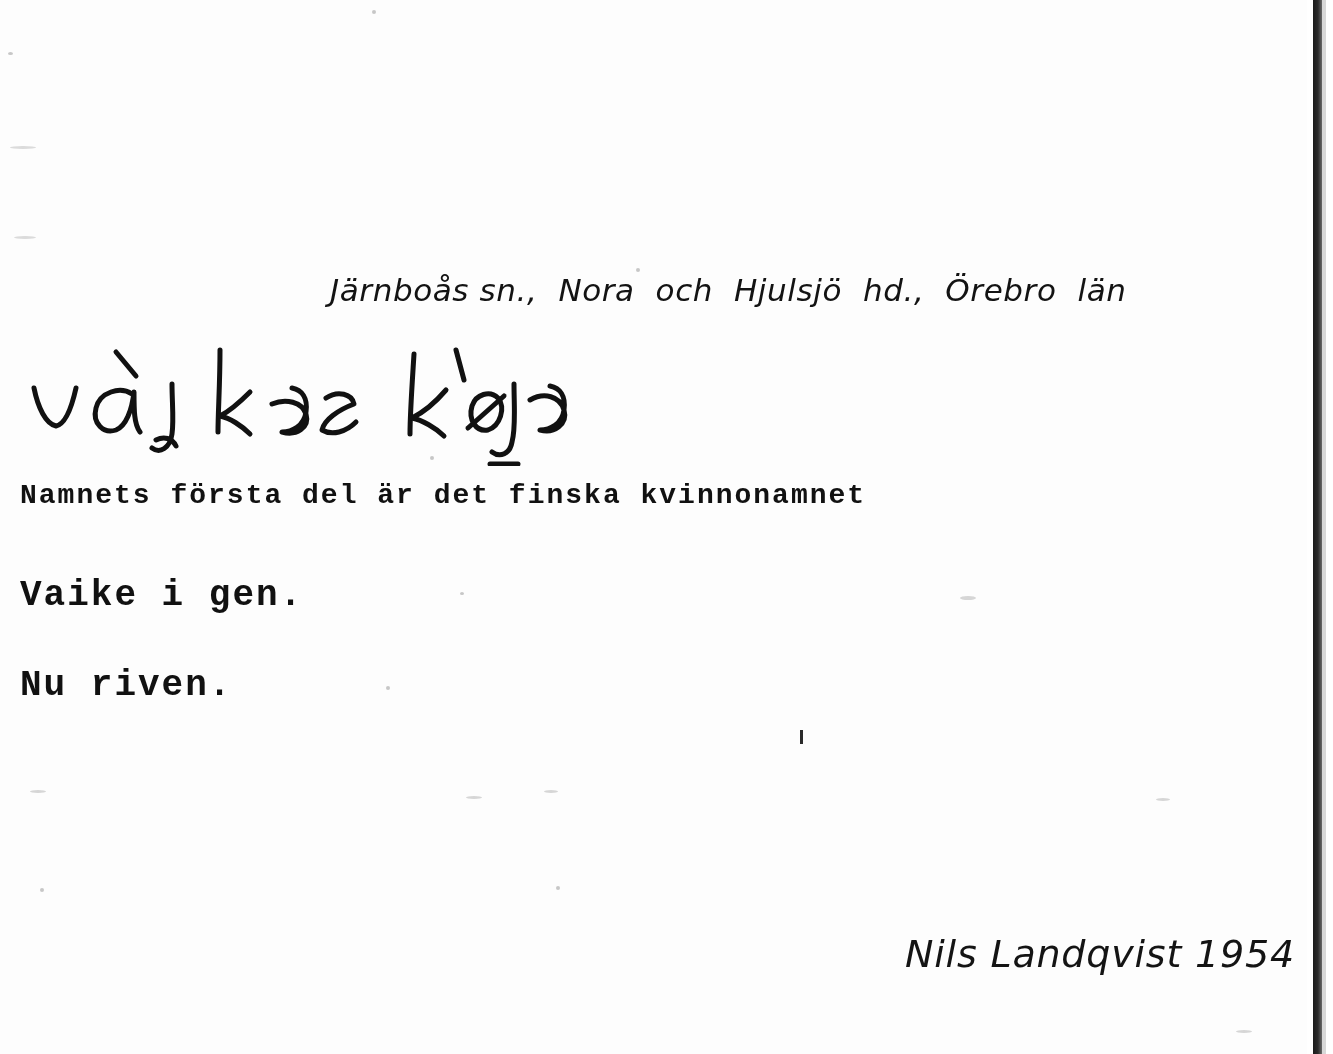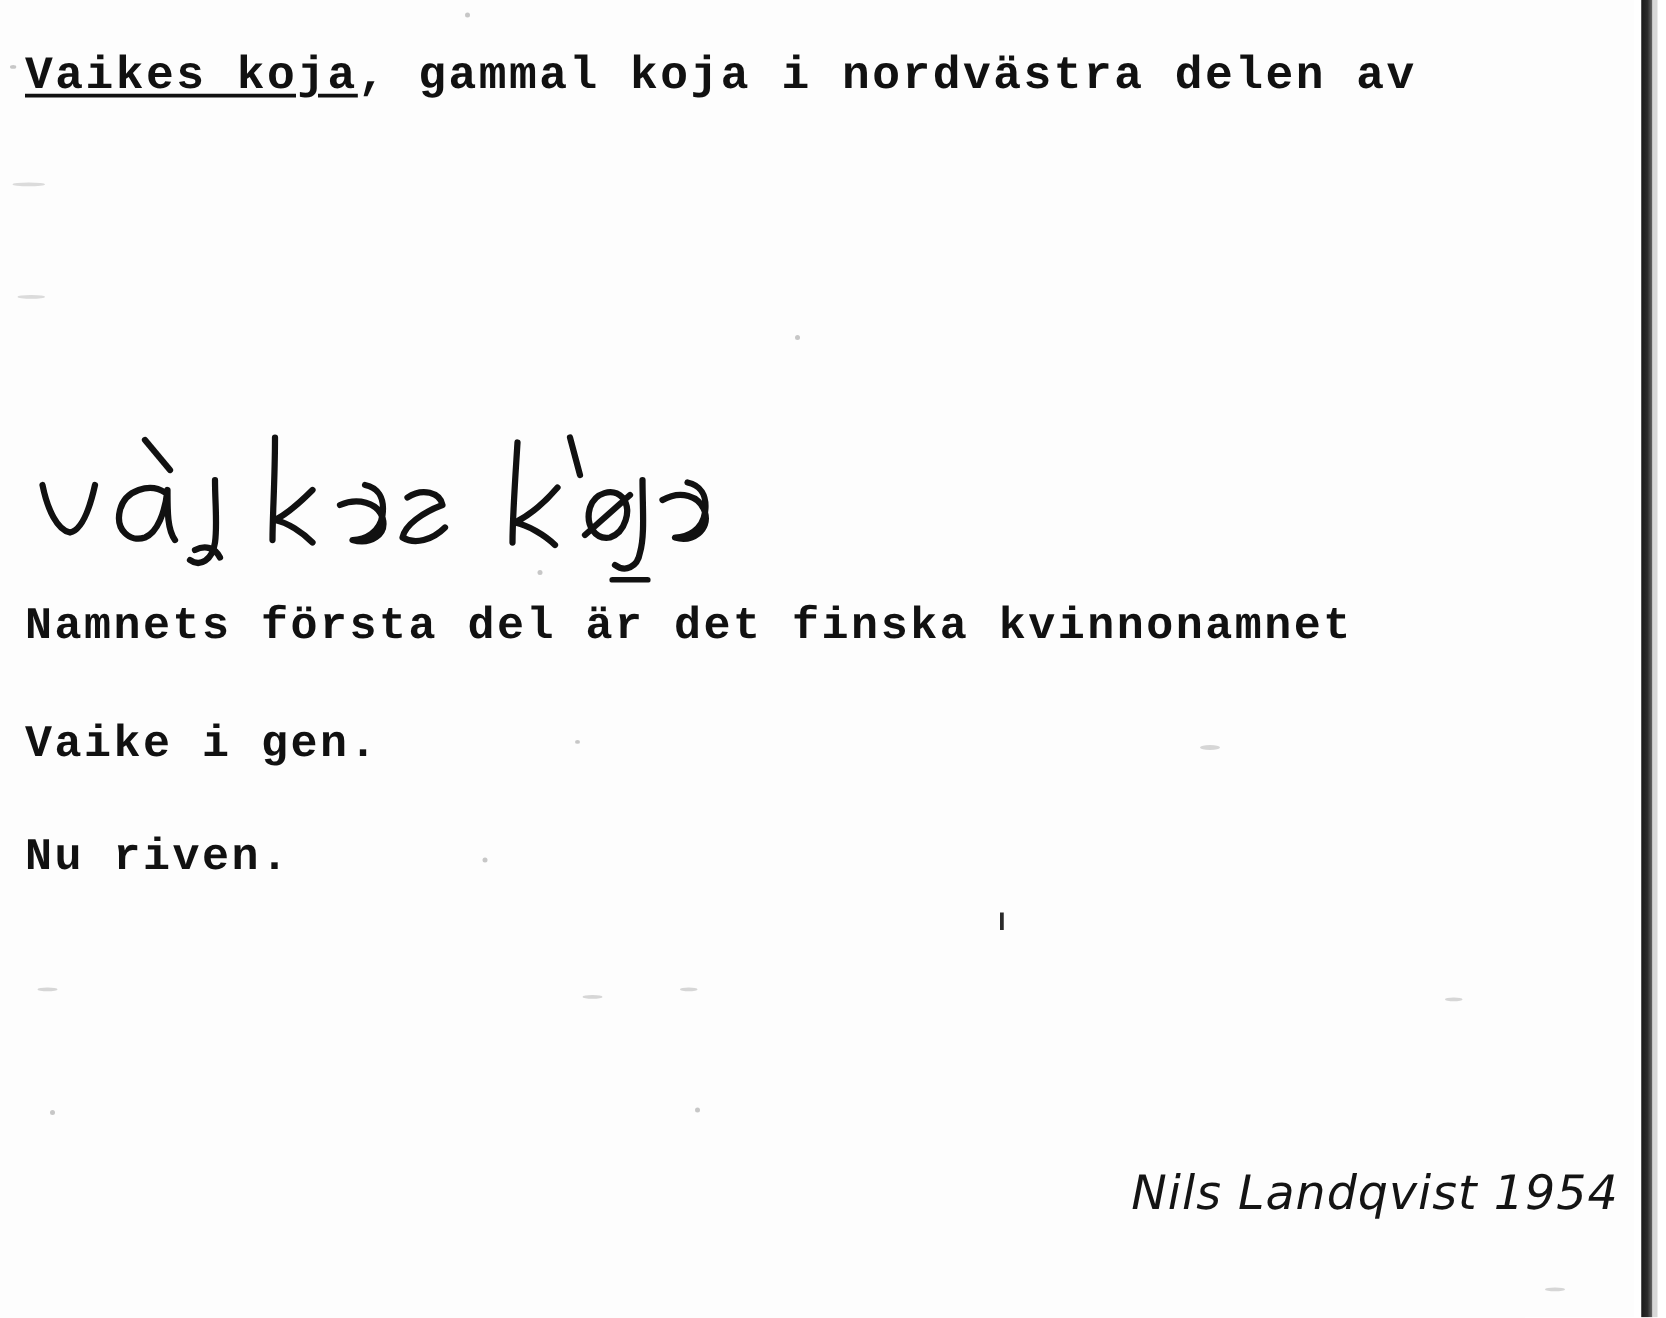--- a/index.html
+++ b/index.html
@@ -94,21 +94,21 @@
 
   
   .phonetic {
     position: absolute;
     left: 24px;
     top: 336px;
     width: 620px;
     height: 130px;
   }
 
-  .l3 { left: 20px; top: 480px; font-size: 36px; }
+  .l3 { left: 20px; top: 480px; font-size: 28px; }
   .l4 { left: 20px; top: 575px; font-size: 36px; }
   .l5 { left: 20px; top: 665px; font-size: 36px; }
 
   .signature {
     position: absolute;
     left: 905px;
     top: 932px;
     font-family: "DejaVu Sans", sans-serif;
     font-style: italic;
     font-size: 38px;
@@ -140,23 +140,23 @@
   <div class="speck" style="left:386px;top:686px;width:4px;height:4px;"></div>
   <div class="speck" style="left:30px;top:790px;width:16px;height:3px;opacity:.4;"></div>
   <div class="speck" style="left:466px;top:796px;width:16px;height:3px;opacity:.4;"></div>
   <div class="speck" style="left:544px;top:790px;width:14px;height:3px;opacity:.4;"></div>
   <div class="speck" style="left:1156px;top:798px;width:14px;height:3px;opacity:.4;"></div>
   <div class="speck" style="left:40px;top:888px;width:4px;height:4px;"></div>
   <div class="speck" style="left:556px;top:886px;width:4px;height:4px;"></div>
   <div class="speck" style="left:1236px;top:1030px;width:16px;height:3px;opacity:.4;"></div>
   <div class="tick" style="left:800px;top:730px;"></div>
 
-  <div class="tw l1"><span class="u">Vaikes koja</span><span>, gammal koja i nordvästra delen av</span></div>
-
-
+
+
+  <div class="printed">Järnboås sn.,  Nora  och  Hjulsjö  hd.,  Örebro  län</div>
 
   <div class="phonetic">
     <svg width="620" height="130" viewBox="0 0 620 130" fill="none" stroke="#111" stroke-width="5" stroke-linecap="round" stroke-linejoin="round">
 
       <path d="M10 52 C14 72, 22 88, 32 90 C42 88, 48 70, 52 52"></path>
 
       <path d="M108 58 C96 50, 76 56, 72 72 C68 88, 80 98, 92 94 C102 90, 108 74, 110 56 C110 74, 110 88, 116 96"></path>
 
       <path d="M92 16 L112 40"></path>
 

